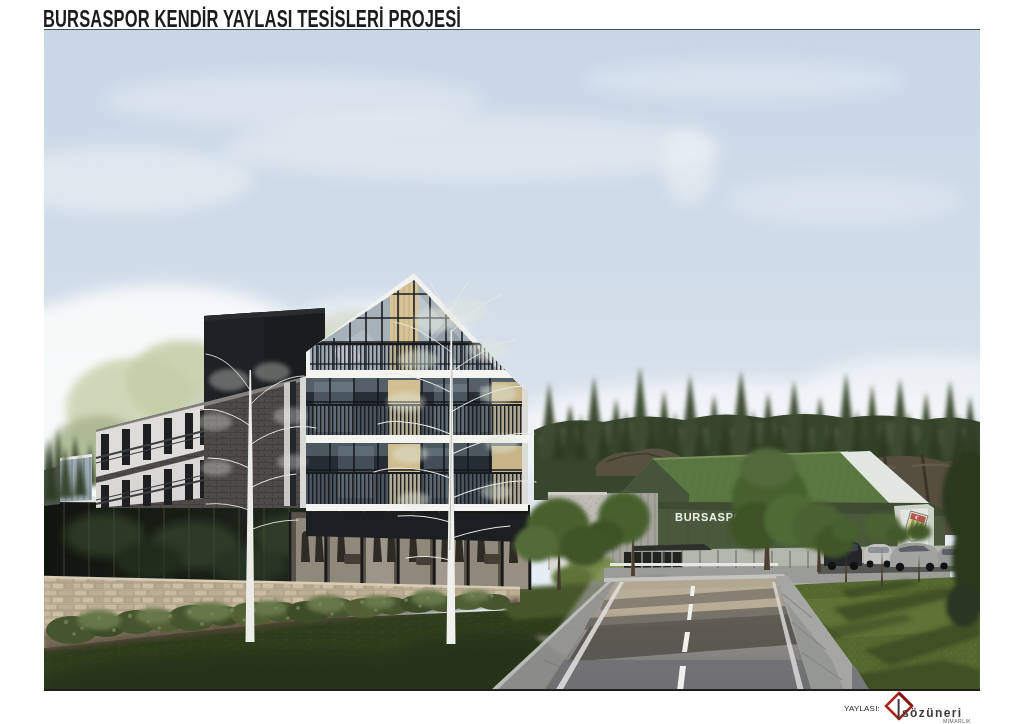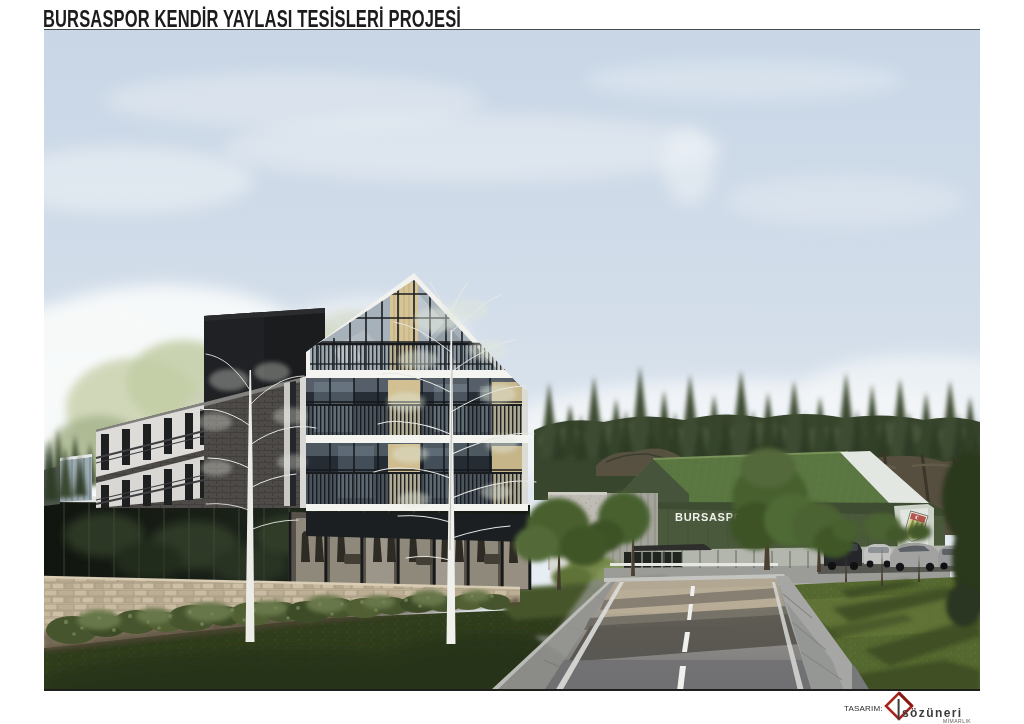--- a/index.html
+++ b/index.html
@@ -728,21 +728,21 @@
       <ellipse cx="454" cy="364" rx="18" ry="10"></ellipse>
   <ellipse cx="366" cy="424" rx="18" ry="9"></ellipse>
       <ellipse cx="458" cy="414" rx="16" ry="9"></ellipse>
   <ellipse cx="370" cy="470" rx="16" ry="8"></ellipse>
       <ellipse cx="452" cy="462" rx="15" ry="8"></ellipse>
 </g>
 
 <rect x="0" y="659" width="936" height="2" fill="#1e1e1c"></rect>
 </svg>
 
-<div id="tasarim">TASARIM:</div>
+<div id="tasarim">YAYLASI:</div>
 
 <svg id="logo" viewBox="0 0 120 34">
 
   <path d="M 19 3 L 32 16 L 19 29 L 6 16 Z" fill="none" stroke="#a8241c" stroke-width="2.6"></path>
   <path d="M 19 3 L 32 16" stroke="#87170f" stroke-width="2.8" fill="none"></path>
 
   <line x1="18.6" y1="9" x2="18.6" y2="29.5" stroke="#3c3c3c" stroke-width="2"></line>
 
   <text x="22" y="27" font-family="Liberation Sans, sans-serif" font-size="12" font-weight="bold" letter-spacing="1.4" fill="#3d3d3d">sözüneri</text>
 

